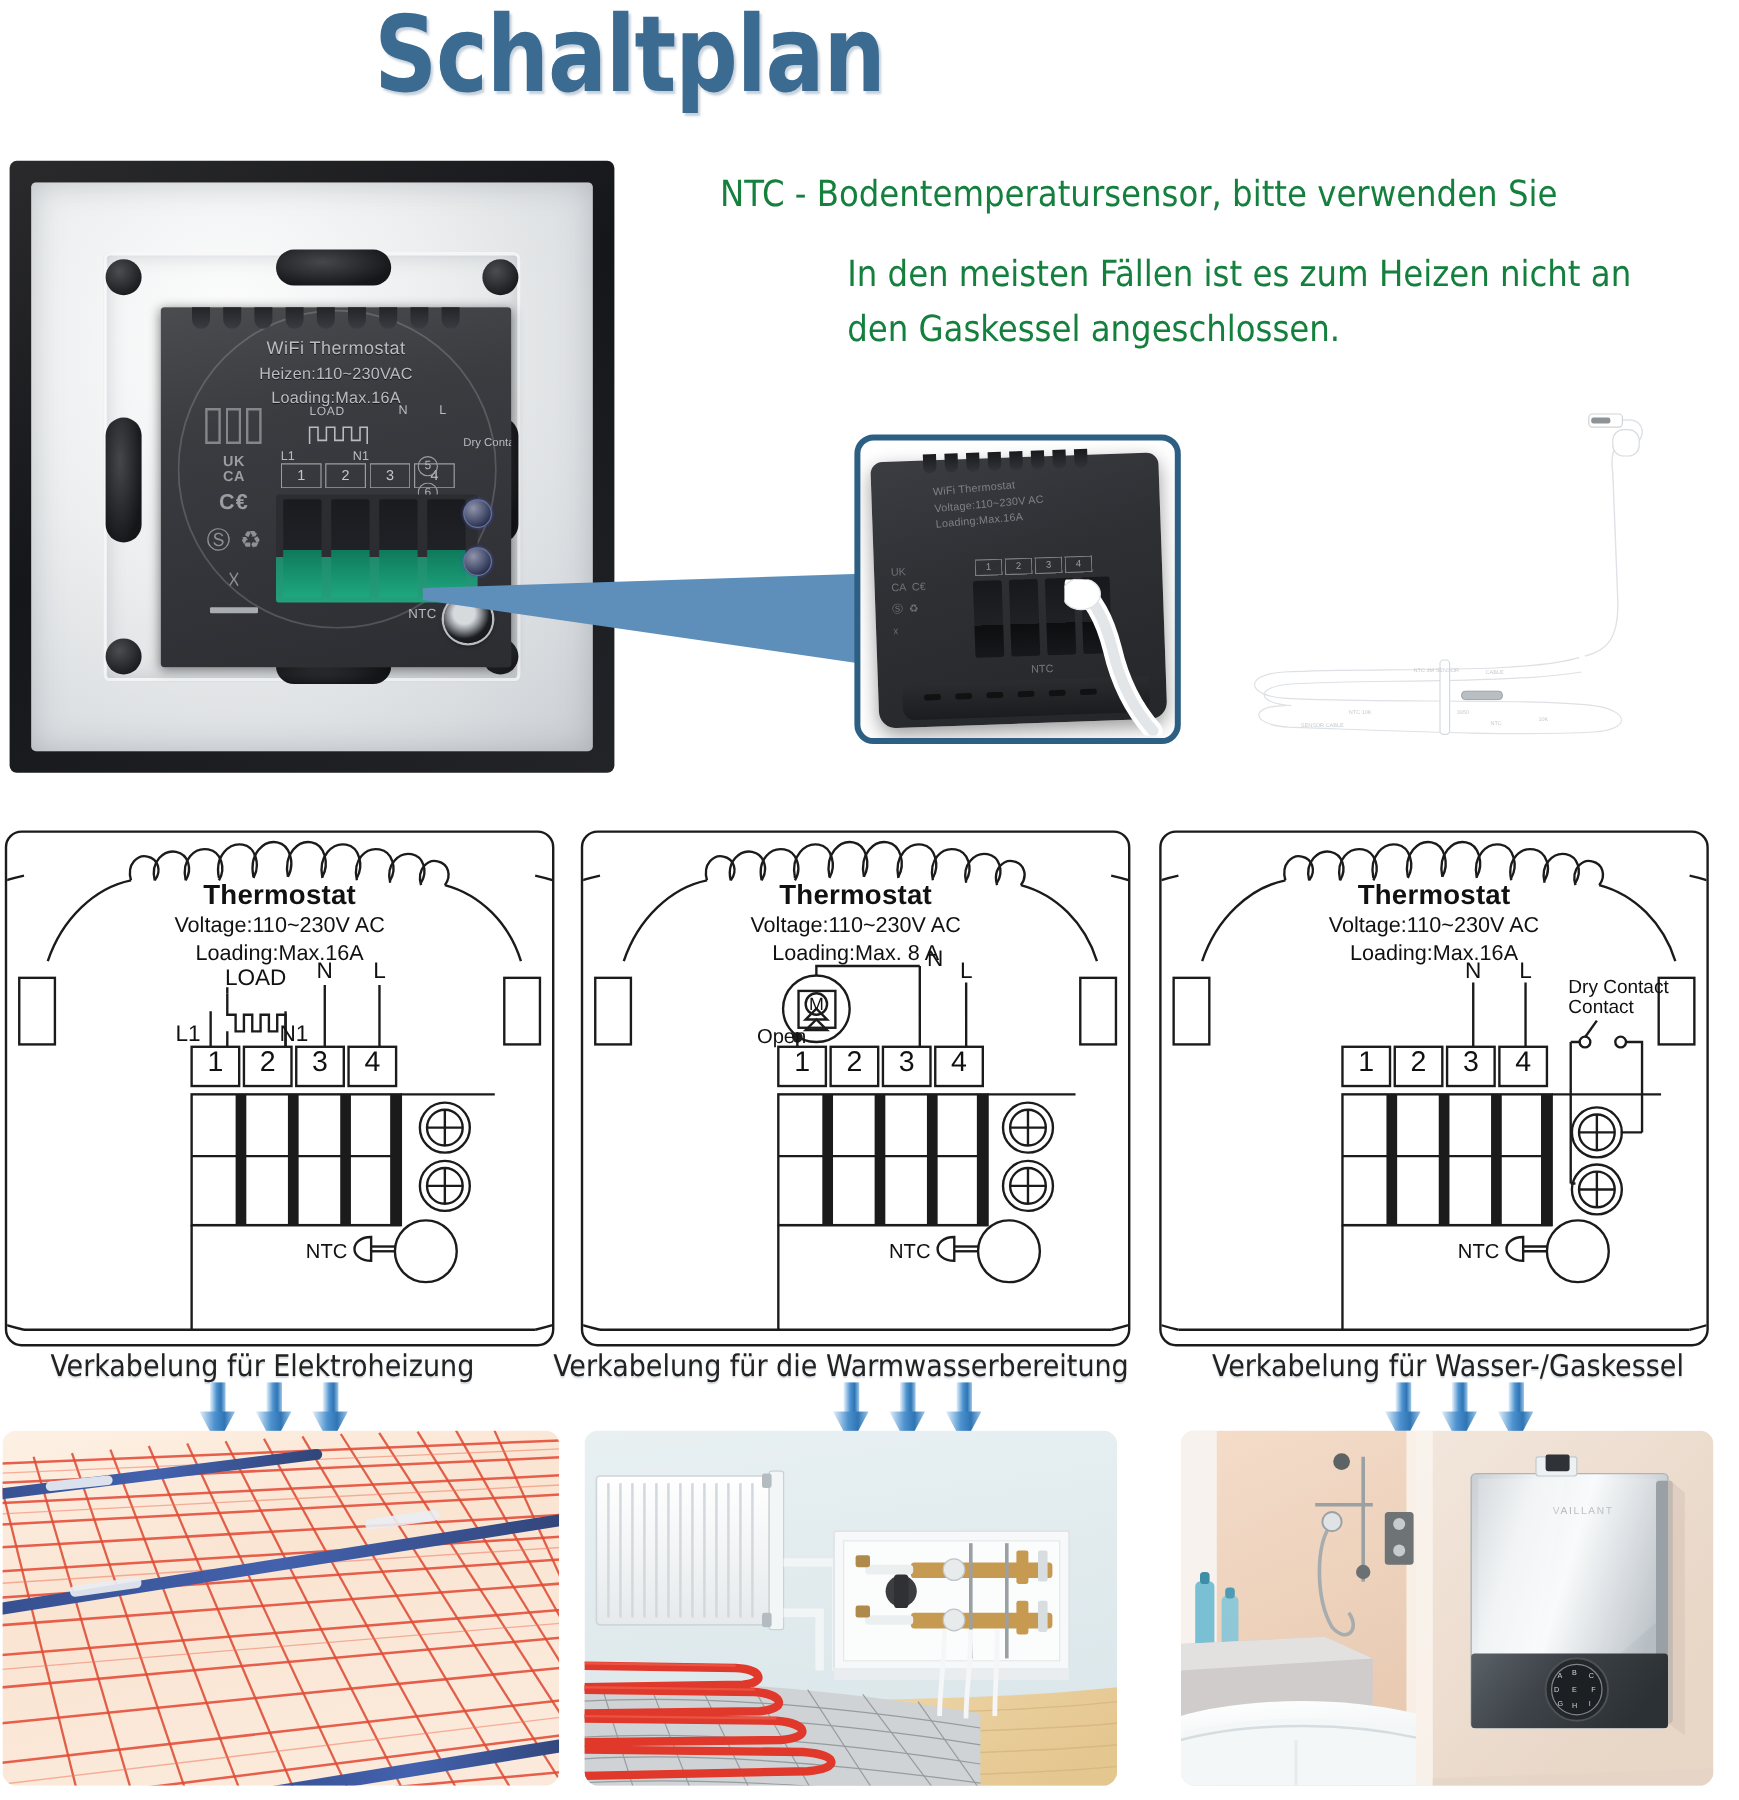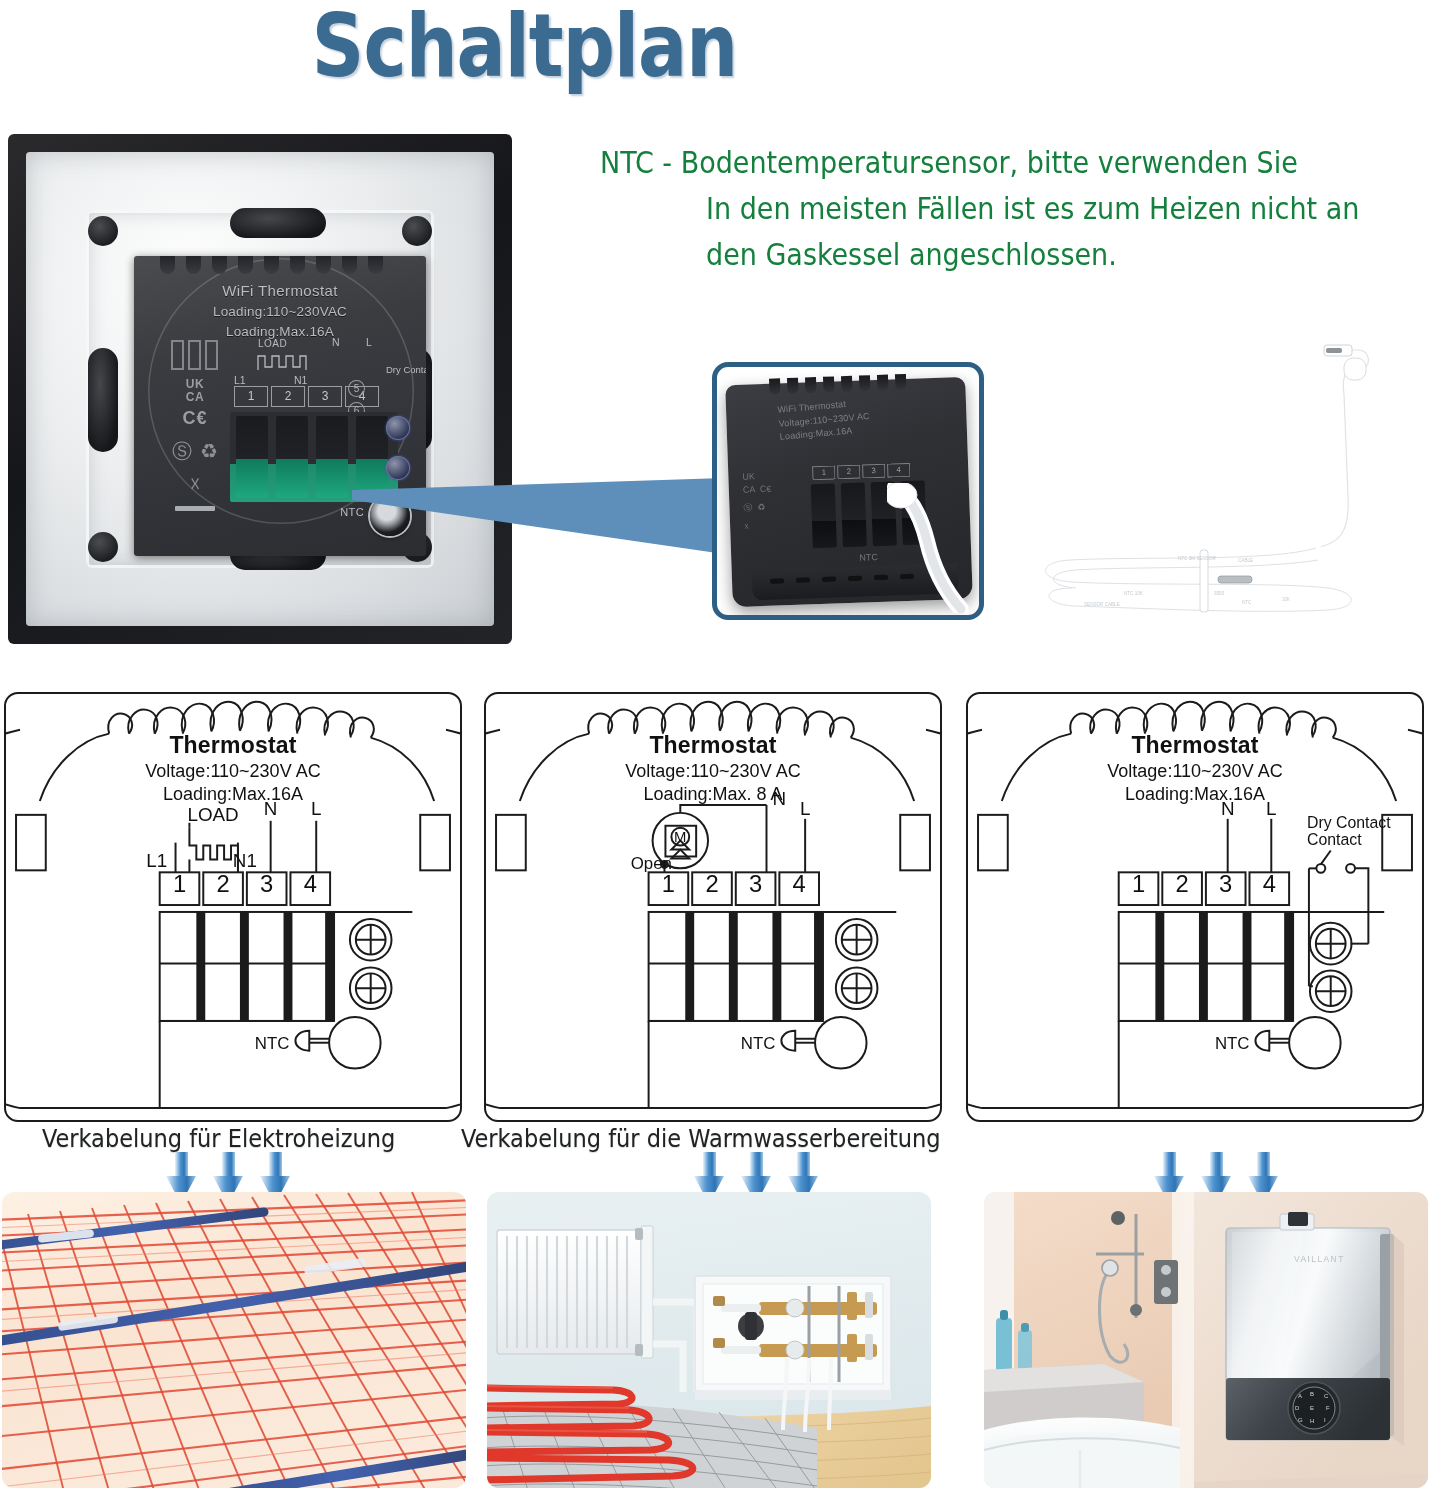--- a/index.html
+++ b/index.html
@@ -23,21 +23,21 @@
   }
 
   
   .intro {
     position: absolute; left: 600px; top: 140px; width: 850px;
     font-size: 30px; line-height: 1.54; color: #15803d;
     font-family: "DejaVu Sans Condensed","Liberation Sans Narrow","Liberation Sans", sans-serif;
   }
   .intro .l1 { display:block; }
   .intro .l2 { display:block; padding-left: 106px; }
-  .intro .l3 { display:block; margin-top: 0; padding-left: 106px; }
+  .intro .l3 { display:block; margin-top: 20px; padding-left: 106px; }
   .intro .l4 { display:block; padding-left: 106px; }
 
   
   .plate-wrap { position:absolute; left:8px; top:134px; width:504px; height:510px; }
   .plate-outer {
     position:absolute; inset:0;
     background:linear-gradient(150deg,#2a2a2c,#15161a 45%,#232428);
     border-radius:6px;
   }
   .plate-inner {
@@ -289,21 +289,21 @@
             <i class="tooth" style="left:82px;"></i>
           <i class="tooth" style="left:108px;"></i>
             <i class="tooth" style="left:134px;"></i>
           <i class="tooth" style="left:160px;"></i>
             <i class="tooth" style="left:186px;"></i>
           <i class="tooth" style="left:212px;"></i>
         </div>
 
         <div class="mod-label">
           <div class="big">WiFi Thermostat</div>
-          <div>Loading:110~230VAC</div>
+          <div>Heizen:110~230VAC</div>
           <div>Loading:Max.16A</div>
         </div>
 
         <div class="marks">
           <div class="eac-box">
               <span></span>
               <span></span>
               <span></span>
             </div>
           <div class="ukca">UK<br>CA</div>
@@ -691,20 +691,21 @@
     </svg>
     <div class="dtitle">Thermostat</div>
     <div class="dsub">
       <div>Voltage:110~230V AC</div>
       <div>Loading:Max.16A</div>
     </div>
   </div>
 
   <div class="caption c1">Verkabelung für Elektroheizung</div>
   <div class="caption c2">Verkabelung für die Warmwasserbereitung</div>
+  <div class="caption c3">Verkabelung für Wasser-/Gaskessel</div>
 
   <div class="arrows a1">
     <div class="arrow">
         <div class="stem"></div>
         <div class="head"></div>
       </div>
     <div class="arrow">
         <div class="stem"></div>
         <div class="head"></div>
       </div>

